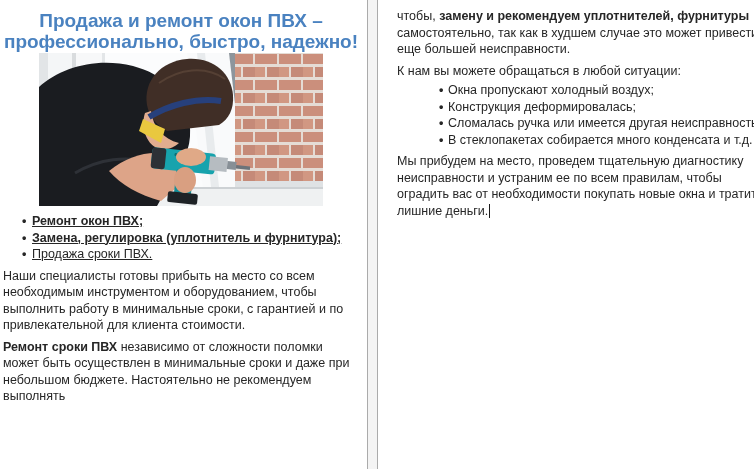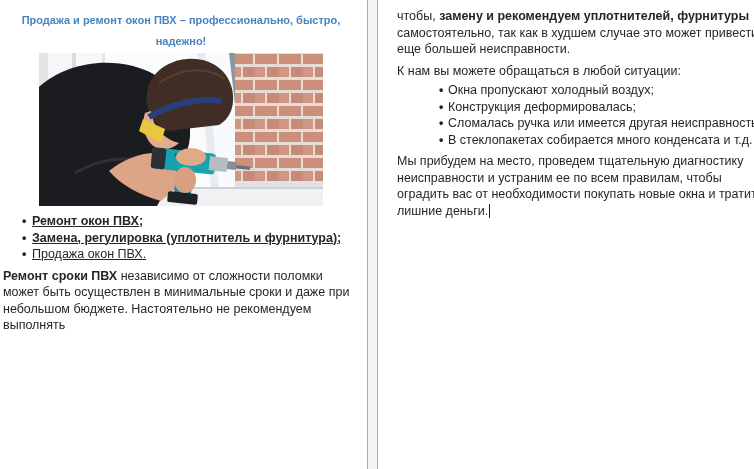--- a/index.html
+++ b/index.html
@@ -17,21 +17,21 @@
   .gutter     { position: absolute; left: 368px; top: 0; width: 9px; height: 469px; background: #f4f4f4; }
   .page-right { left: 377px; width: 420px; border-left: 1px solid #ababab; }
 
   .content-left  { position: absolute; left: 3px;  top: 10px; width: 356px; }
   .content-right { position: absolute; left: 19px; top: 8px;  width: 376px; }
 
   p, h1, ul { margin: 0; padding: 0; }
   .para { font-size: 12.5px; line-height: 16.5px; margin: 5px 0 0 0; }
   .para.first { margin-top: 0; }
   .doc-heading {
-    font-size: 11px; line-height: 21px; font-weight: bold;
+    font-size: 19px; line-height: 21px; font-weight: bold;
     color: #4a82c0; text-align: center; margin: 0 0 1px 0;
   }
   b, .bold { font-weight: bold; }
 
   .photo { display: block; margin: 1px auto 7px auto; }
 
   ul.bullets { list-style: none; margin: 3px 0 0 0; }
   ul.bullets li { position: relative; font-size: 12.5px; line-height: 16.5px; }
   ul.bullets li::before { content: "\2022"; position: absolute; font-weight: bold; }
   .content-left  ul.bullets { padding-left: 29px; text-decoration: underline; }
@@ -109,23 +109,24 @@
         </g>
 
         <ellipse cx="152" cy="104" rx="15" ry="9" fill="#e0a987"></ellipse>
         <ellipse cx="146" cy="127" rx="11" ry="13" fill="#d99f81"></ellipse>
       </svg>
 
 
       <ul class="bullets">
         <li class="bold">Ремонт окон ПВХ;</li>
         <li class="bold">Замена, регулировка (уплотнитель и фурнитура);</li>
-        <li>Продажа окон ПВХ.</li>
+        <li>Продажа сроки ПВХ.</li>
       </ul>
 
+      <p class="para">Наши специалисты готовы прибыть на место со всем необходимым инструментом и оборудованием, чтобы выполнить работу в минимальные сроки, с гарантией и по привлекательной для клиента стоимости.</p>
 
       <p class="para"><b>Ремонт сроки ПВХ</b><span> независимо от сложности поломки может быть осуществлен в минимальные сроки и даже при небольшом бюджете. Настоятельно не рекомендуем выполнять</span></p>
     </div>
   </div>
 
   <div class="gutter"></div>
 
   <div class="page page-right">
     <div class="content-right">
 

